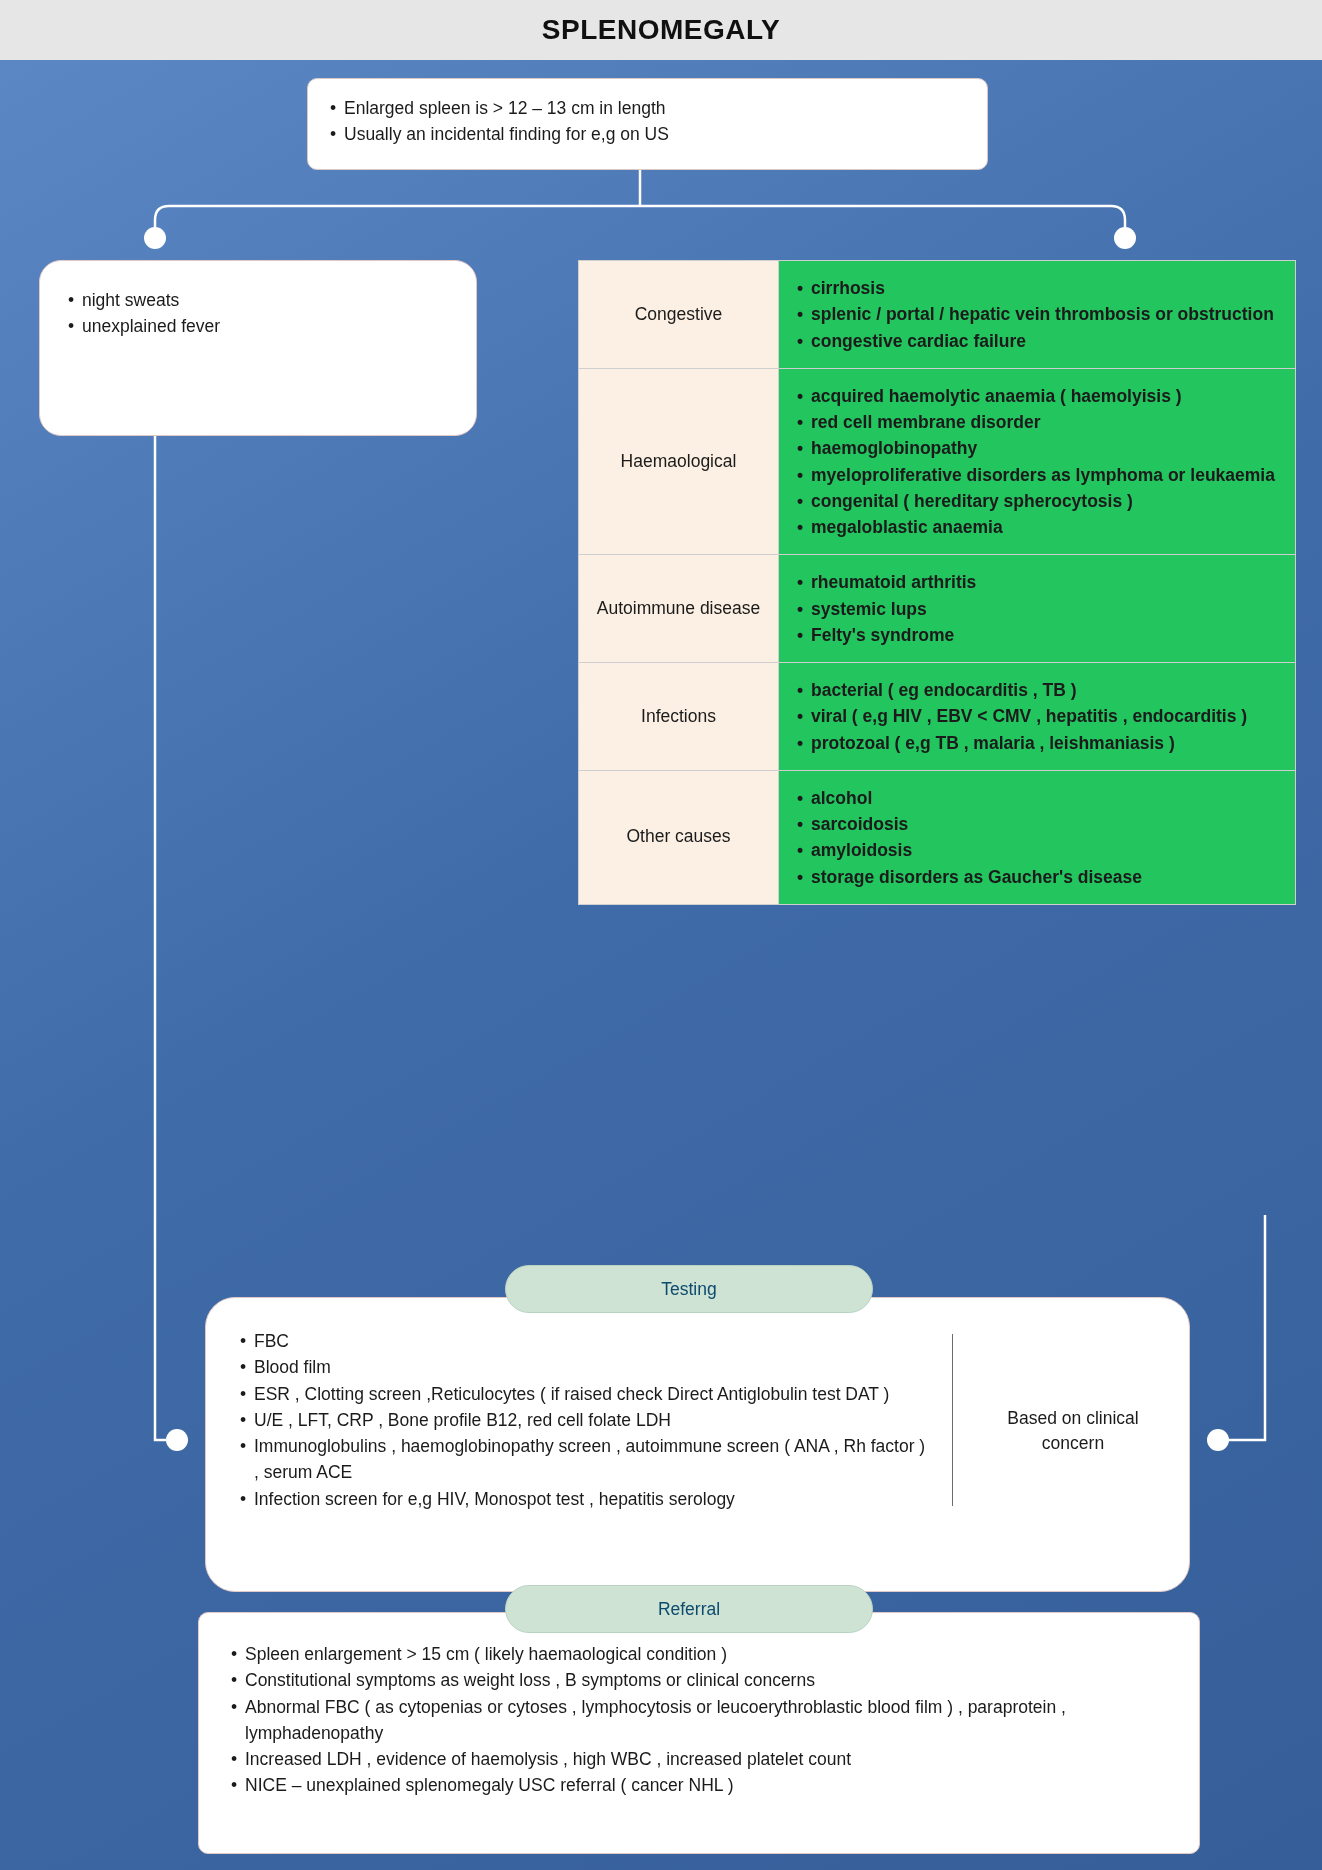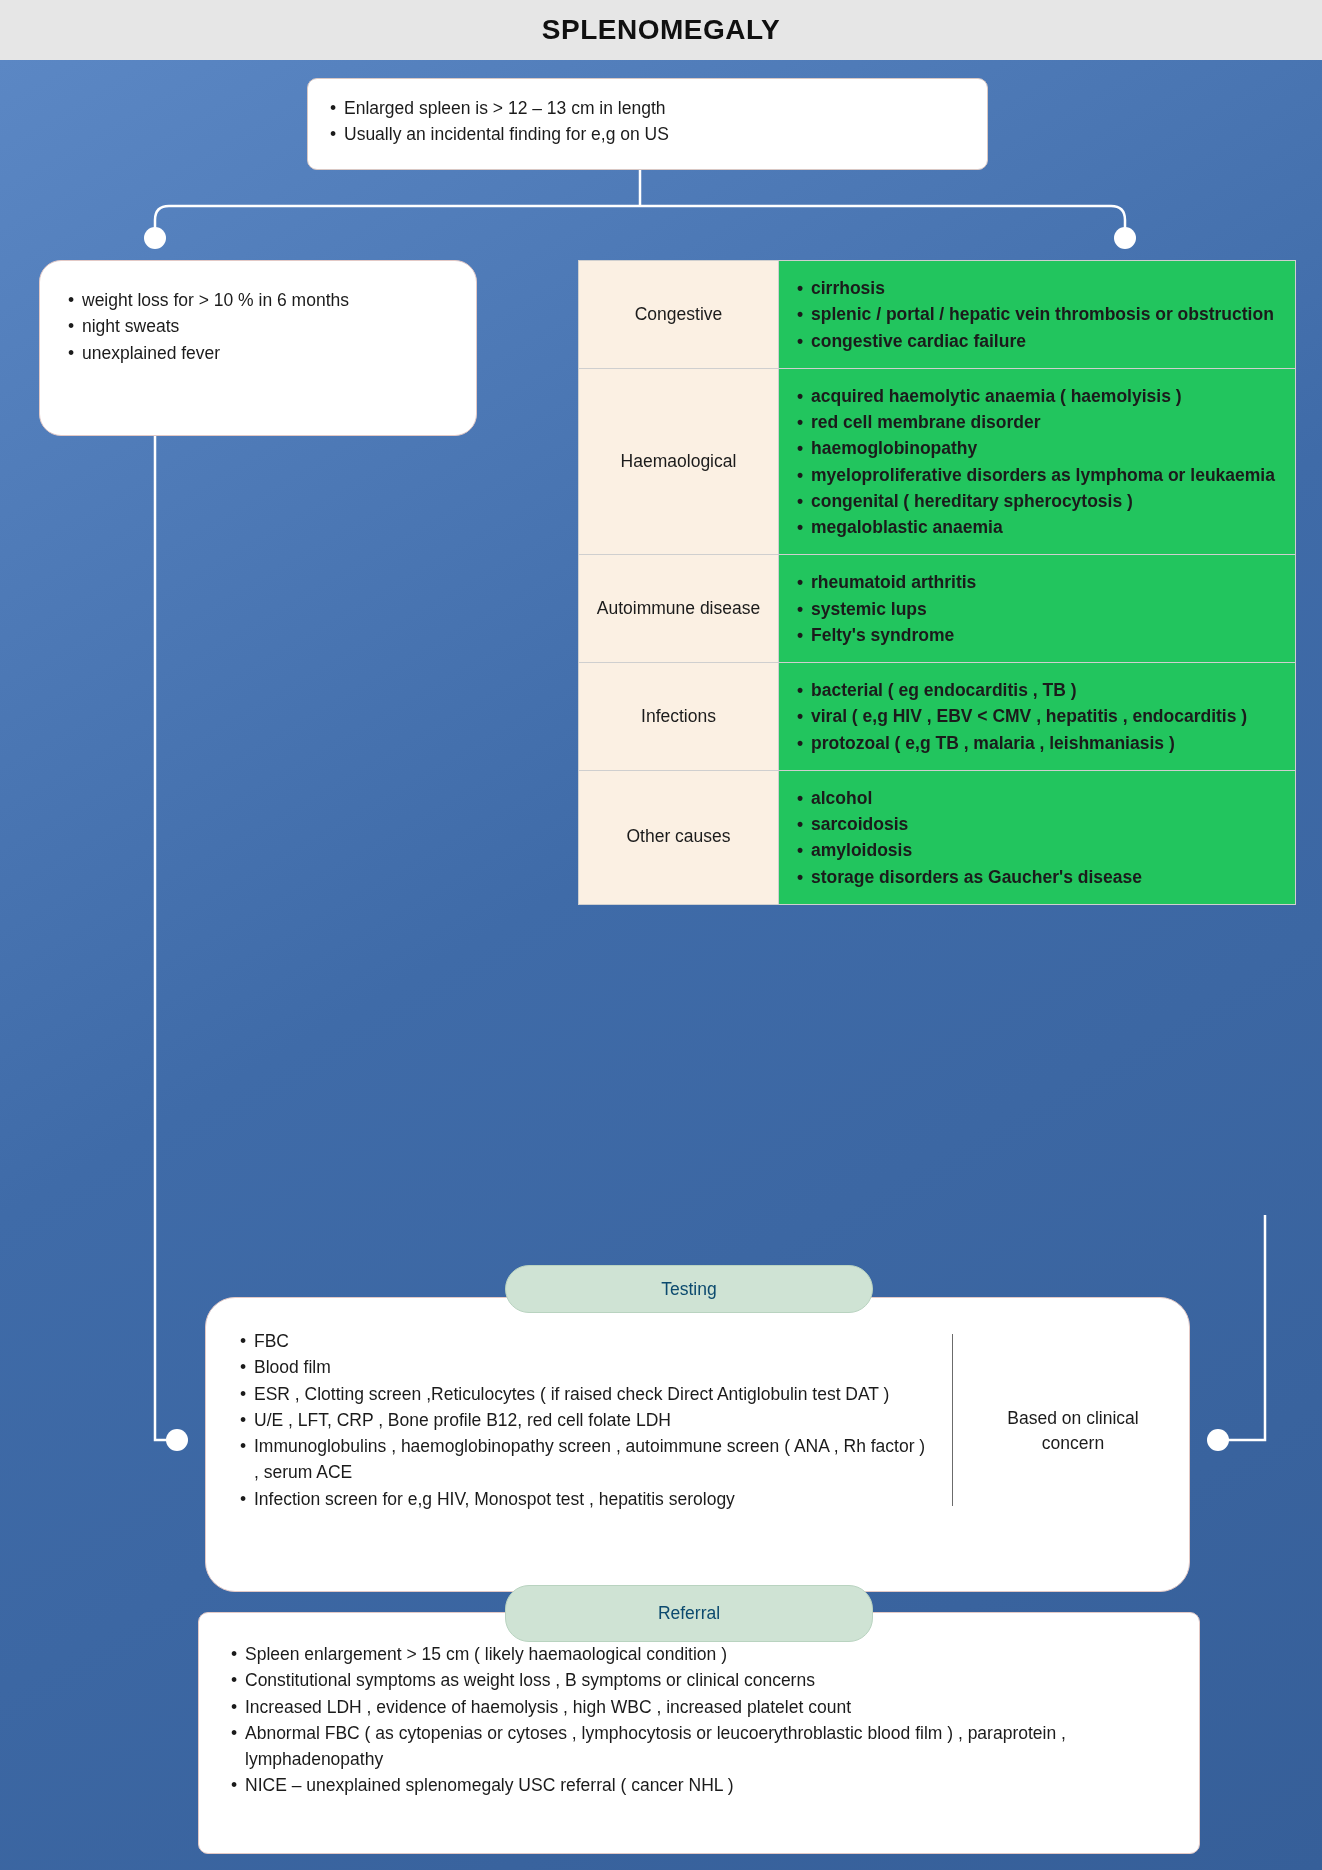--- a/index.html
+++ b/index.html
@@ -118,21 +118,21 @@
     border: 1px solid #b9d3c0;
     border-radius: 50%/50%;
     display: flex;
     align-items: center;
     justify-content: center;
     font-size: 17.5px;
     color: #0c4a6e;
     z-index: 5;
   }
   #testing-pill { left: 505px; top: 1205px; width: 368px; height: 48px; border-radius: 24px; }
-  #referral-pill { left: 505px; top: 1525px; width: 368px; height: 57px; border-radius: 24px; text-align: center; }
+  #referral-pill { left: 505px; top: 1525px; width: 368px; height: 48px; border-radius: 24px; text-align: center; }
 
   
   #testing-box {
     left: 205px; top: 1237px;
     width: 985px; height: 295px;
     border-radius: 30px;
     border: 1px solid #e3c9c6;
     padding: 30px 34px 20px 34px;
     font-size: 17.5px;
   }
@@ -199,21 +199,20 @@
 
   <div class="wbox rbox" id="def-box">
     <ul class="list">
       <li>Enlarged spleen is &gt; 12 – 13 cm in length</li>
       <li>Usually an incidental finding for e,g on US</li>
     </ul>
   </div>
 
   <div class="wbox" id="redflag-box">
     <ul class="list">
-      <li>weight loss for &gt;  10 % in 6 months</li>
       <li>night sweats</li>
       <li>unexplained fever</li>
     </ul>
   </div>
 
   <table id="causes-table">
     <tbody>
         <tr>
       <td class="cat">Congestive</td>
       <td class="items">
@@ -293,19 +292,19 @@
   </div>
 
   <div class="pill" id="referral-pill">
     <span>Referral</span>
   </div>
 
   <div class="wbox" id="referral-box">
     <ul class="list">
       <li>Spleen enlargement &gt; 15 cm ( likely haemaological condition )</li>
       <li>Constitutional symptoms as weight loss , B symptoms or clinical concerns</li>
+      <li>Abnormal FBC ( as cytopenias or cytoses , lymphocytosis or leucoerythroblastic blood film ) , paraprotein , lymphadenopathy</li>
       <li>Increased LDH , evidence of haemolysis , high WBC , increased platelet count</li>
-      <li>Abnormal FBC ( as cytopenias or cytoses , lymphocytosis or leucoerythroblastic blood film ) , paraprotein , lymphadenopathy</li>
       <li>NICE – unexplained splenomegaly USC referral ( cancer NHL )</li>
     </ul>
   </div>
 
 </div>
 
 </body></html>

